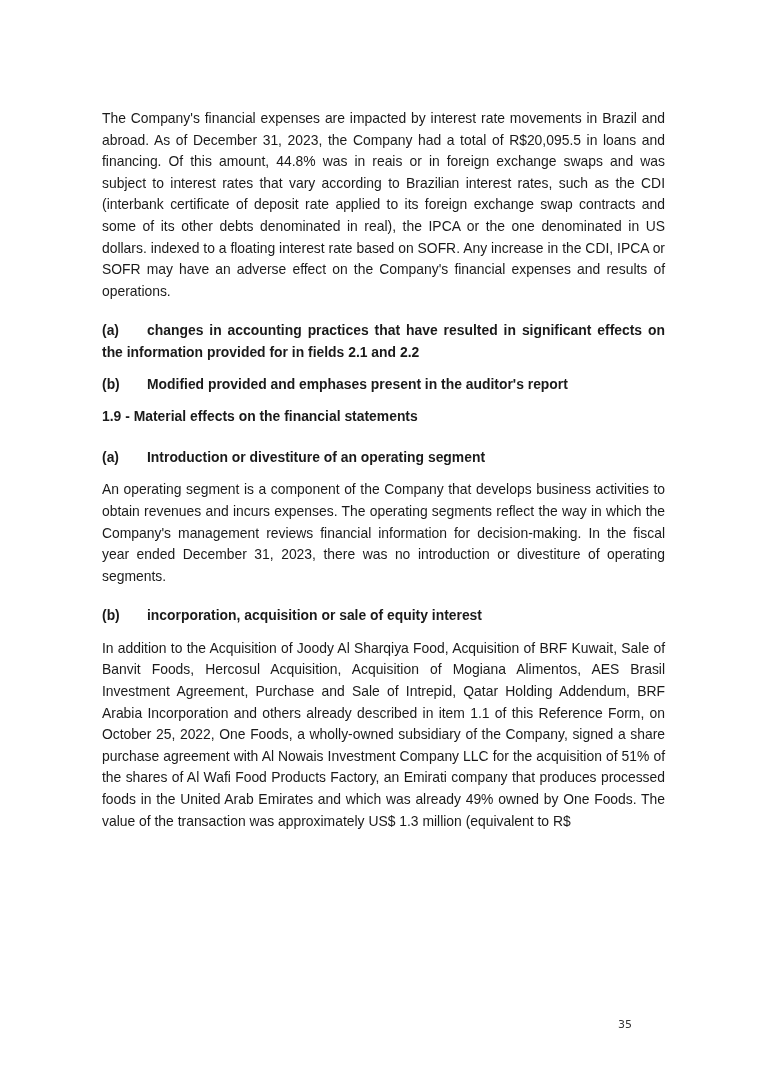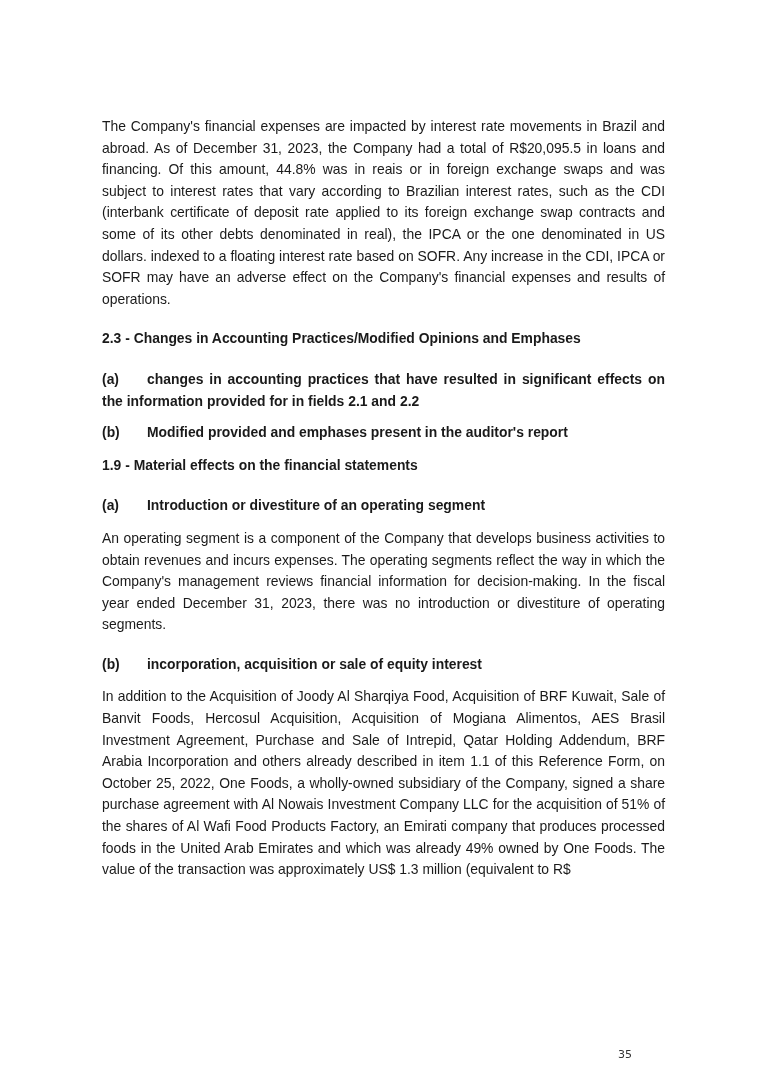--- a/index.html
+++ b/index.html
@@ -11,21 +11,21 @@
       width: 766px;
       height: 1083px;
       position: relative;
       overflow: hidden;
       font-family: "Liberation Sans", sans-serif;
       color: #1a1a1a;
     }
     .page {
       position: absolute;
       left: 102px;
-      top: 116px;
+      top: 108px;
       width: 563px;
       font-size: 13.9px;
       line-height: 21.6px;
     }
     p {
       margin: 0;
       text-align: justify;
     }
     .para { margin-bottom: 18px; }
     .heading {
@@ -40,34 +40,33 @@
     }
     .sub-heading.tight { margin-bottom: 11px; }
     .sub-label {
       display: inline-block;
       width: 45px;
     }
     .gap-extra { margin-bottom: 33px; }
     .page-number {
       position: absolute;
       left: 618px;
-      top: 1048px;
+      top: 1018px;
       font-family: "DejaVu Sans", sans-serif;
       font-size: 11px;
       color: #333;
     }
   </style>
 </head>
 <body>
 
 <div class="page">
 
   <p class="para">The Company's financial expenses are impacted by interest rate movements in Brazil and abroad. As of December 31, 2023, the Company had a total of R$20,095.5 in loans and financing. Of this amount, 44.8% was in reais or in foreign exchange swaps and was subject to interest rates that vary according to Brazilian interest rates, such as the CDI (interbank certificate of deposit rate applied to its foreign exchange swap contracts and some of its other debts denominated in real), the IPCA or the one denominated in US dollars.  indexed to a floating interest rate based on SOFR. Any increase in the CDI, IPCA or SOFR may have an adverse effect on the Company's financial expenses and results of operations.</p>
 
-  <p class="heading sec-heading">2.3 - Changes in Accounting Practices/Modified Opinions and Emphases</p>
 
   <p class="sub-heading"><span class="sub-label">(a)</span><span>changes in accounting practices that have resulted in significant effects on the information provided for in fields 2.1 and 2.2</span></p>
 
 
   <p class="sub-heading tight"><span class="sub-label">(b)</span><span>Modified provided and emphases present in the auditor's report</span></p>
 
 
   <p class="heading sec-heading">1.9 - Material effects on the financial statements</p>
 
   <p class="sub-heading tight"><span class="sub-label">(a)</span><span>Introduction or divestiture of an operating segment</span></p>

